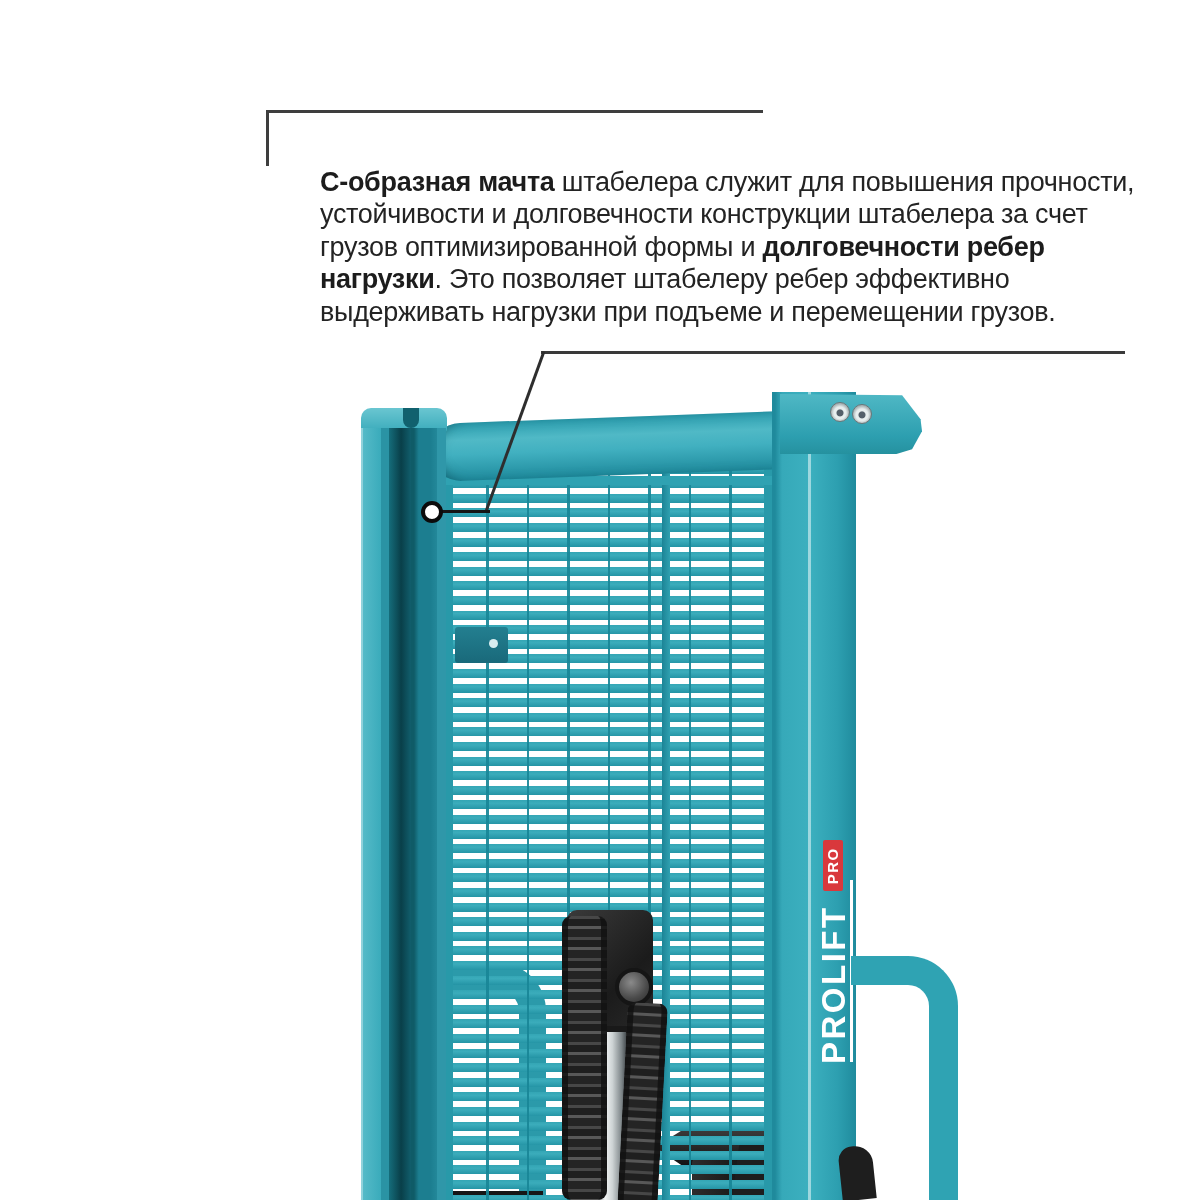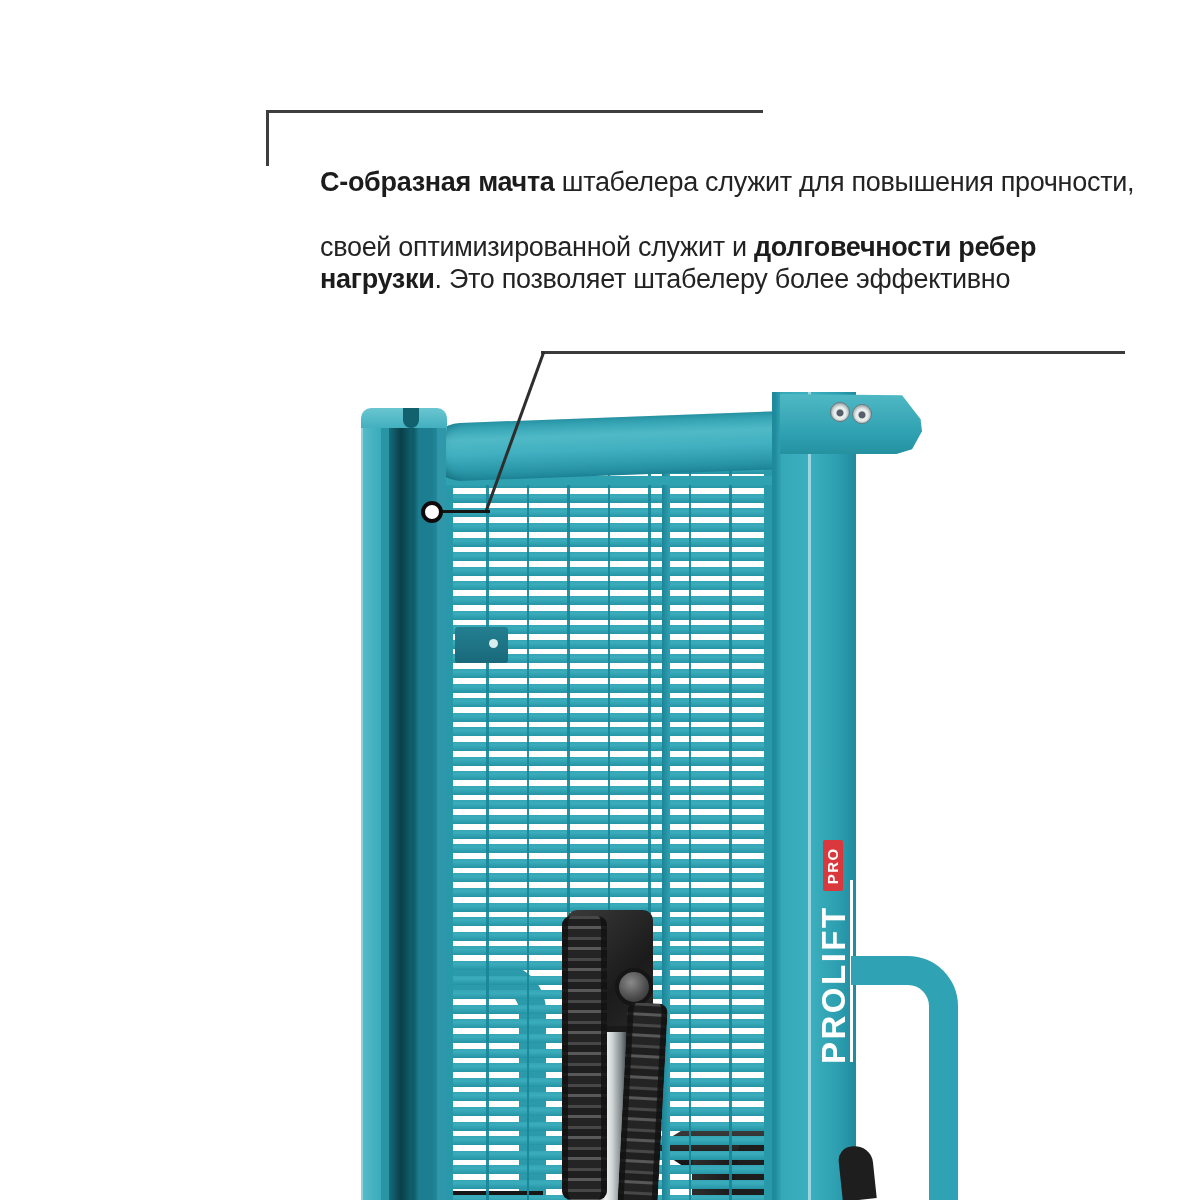--- a/index.html
+++ b/index.html
@@ -186,23 +186,24 @@
 </head>
 <body>
 
 <div class="stage">
 
   <div class="abs bracket-line" style="left:266px;top:110px;width:497px;height:3px;"></div>
   <div class="abs bracket-line" style="left:266px;top:110px;width:3px;height:56px;"></div>
 
   <div class="abs para">
     <b>С-образная мачта</b><span> штабелера служит для повышения прочности,</span><br>
-    <br>
-    <span>своей оптимизированной служит и </span><b>долговечности ребер</b><br>
-    <b>нагрузки</b><span>. Это позволяет штабелеру более эффективно</span><br>
+    <span>устойчивости и долговечности конструкции штабелера за счет</span><br>
+    <span>грузов оптимизированной формы и </span><b>долговечности ребер</b><br>
+    <b>нагрузки</b><span>. Это позволяет штабелеру ребер эффективно</span><br>
+    <span>выдерживать нагрузки при подъеме и перемещении грузов.</span>
   </div>
 
   <div class="abs callout z10" style="left:541px;top:351px;width:584px;height:3px;"></div>
   <div class="abs callout-diag z10"></div>
   <div class="abs z10" style="left:440px;top:510px;width:50px;height:3px;background:#141414;"></div>
   <div class="abs callout-dot z11"></div>
 
   <div class="abs left-handle"></div>
   <div class="abs lever-arm"></div>
   <div class="abs lever-block"></div>

